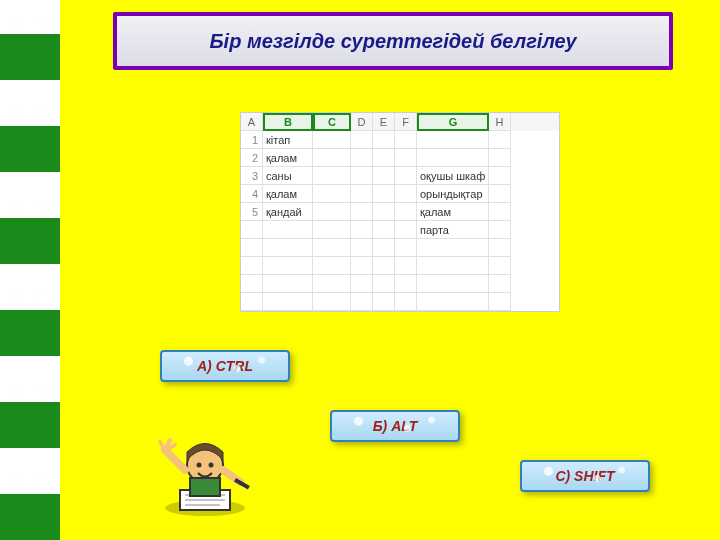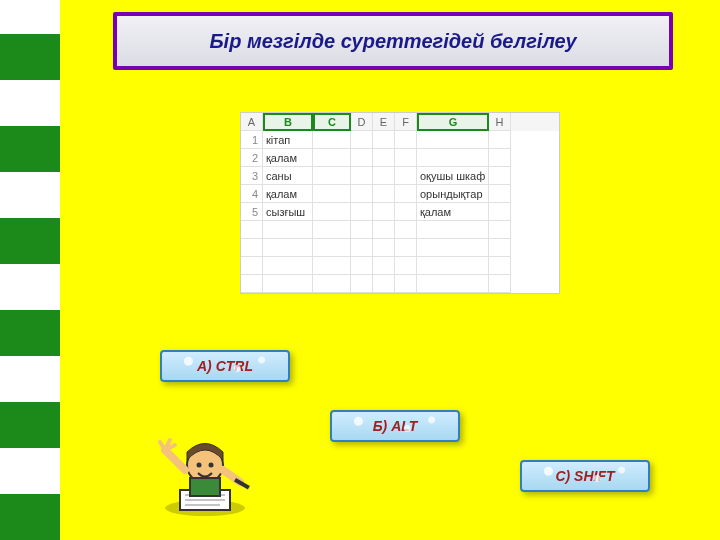--- a/index.html
+++ b/index.html
@@ -155,26 +155,36 @@
       <div class="cell col-b">қалам</div>
       <div class="cell col-c"></div>
       <div class="cell col-d"></div>
       <div class="cell col-e"></div>
       <div class="cell col-f"></div>
       <div class="cell col-g">орындықтар</div>
       <div class="cell col-h"></div>
     </div>
   <div class="sheet-row">
       <div class="cell col-a rownum">5</div>
-      <div class="cell col-b">сызғыш</div>
+      <div class="cell col-b">қандай</div>
       <div class="cell col-c"></div>
       <div class="cell col-d"></div>
       <div class="cell col-e"></div>
       <div class="cell col-f"></div>
       <div class="cell col-g">қалам</div>
+      <div class="cell col-h"></div>
+    </div>
+  <div class="sheet-row">
+      <div class="cell col-a rownum"></div>
+      <div class="cell col-b"></div>
+      <div class="cell col-c"></div>
+      <div class="cell col-d"></div>
+      <div class="cell col-e"></div>
+      <div class="cell col-f"></div>
+      <div class="cell col-g">парта</div>
       <div class="cell col-h"></div>
     </div>
   <div class="sheet-row">
       <div class="cell col-a"></div>
       <div class="cell col-b"></div>
       <div class="cell col-c"></div>
       <div class="cell col-d"></div>
       <div class="cell col-e"></div>
       <div class="cell col-f"></div>
       <div class="cell col-g"></div>

